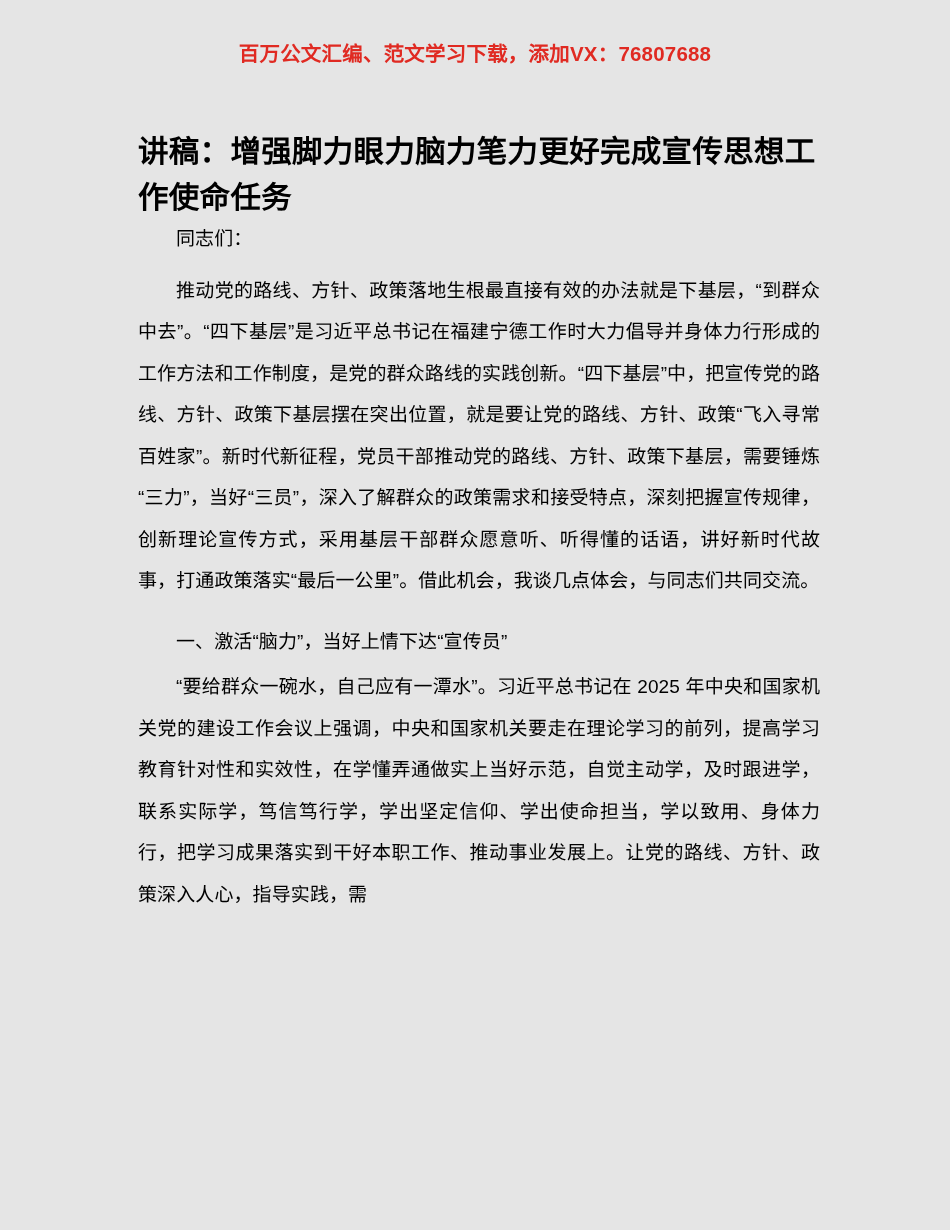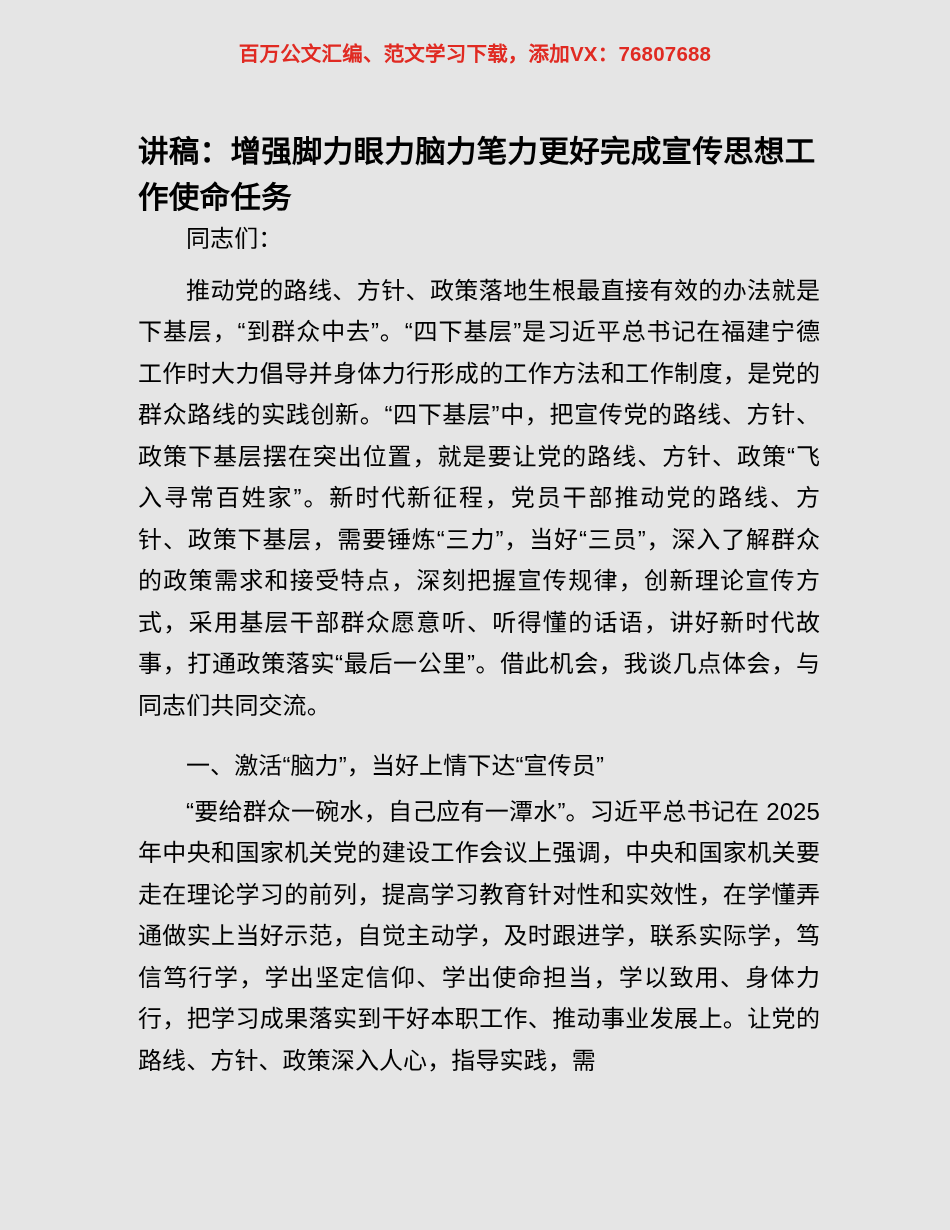--- a/index.html
+++ b/index.html
@@ -51,21 +51,21 @@
   
   .body-block {
     position: absolute;
     top: 218px;
     left: 138px;
     width: 682px;
   }
 
   .para {
     margin: 0;
-    font-size: 24px;
+    font-size: 19px;
     line-height: 41.5px;
     color: #000000;
     text-align: justify;
     text-justify: inter-ideograph;
     text-indent: 2em;
     letter-spacing: 0.1px;
   }
 
   .para.salutation {
     margin-bottom: 10px;

